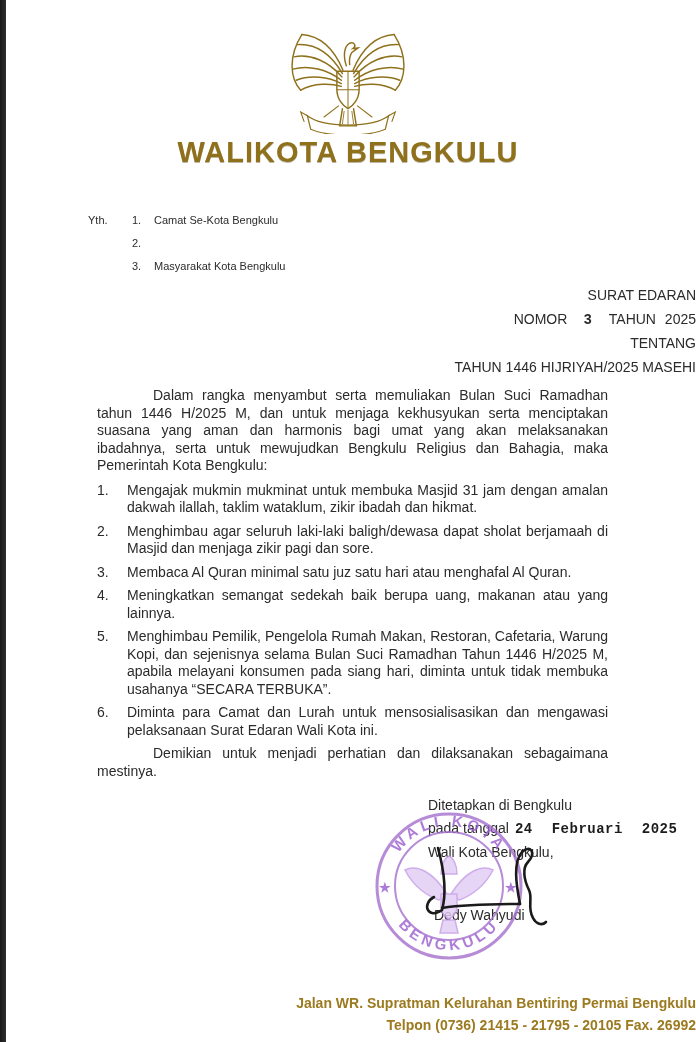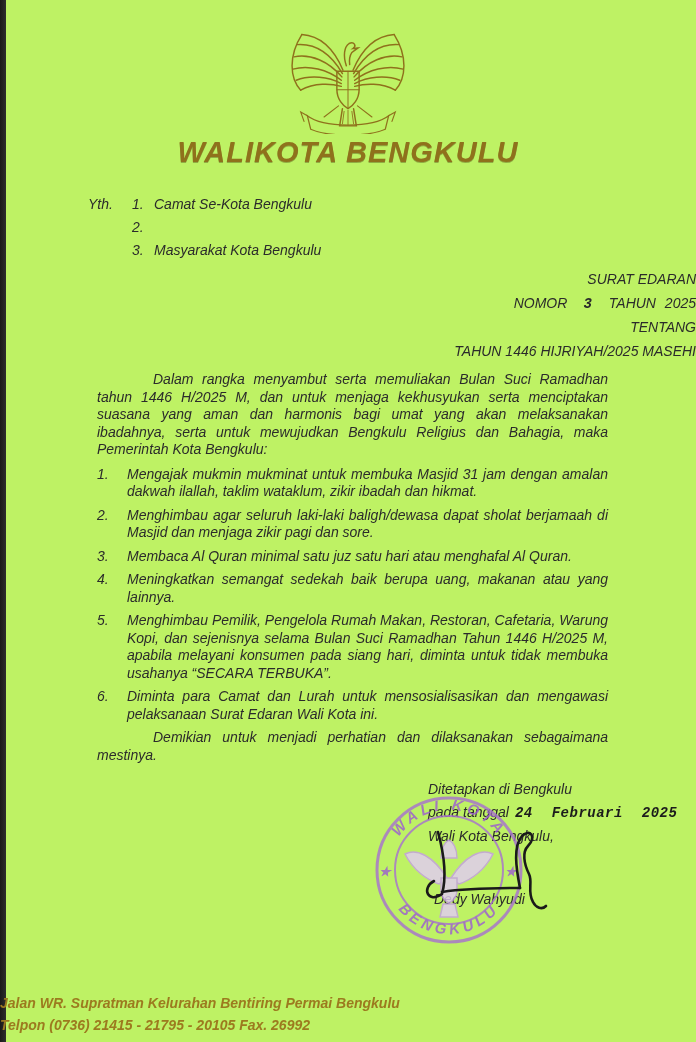--- a/index.html
+++ b/index.html
@@ -7,41 +7,40 @@
     --gold-footer:#9c7a1f;
     --stamp:#a873cf;
     --stamp-light:#e2ccf4;
     --ink:#2b2b2b;
   }
   *{margin:0;padding:0;box-sizing:border-box;}
   html,body{background:#e8e8e8;}
   .page{
     position:relative;
     width:696px;height:1042px;
-    background:#bef264;
+    background:#ffffff;
     overflow:hidden;
     font-family:"Liberation Sans", sans-serif;
     color:var(--ink);
-    font-style:italic;
   }
   .scan-edge{
     position:absolute;left:0;top:0;bottom:0;width:6px;
     background:linear-gradient(to right,#191919,#2e2e2e);
   }
   
   .letterhead{padding-top:22px;text-align:center;}
   .letterhead svg{display:block;margin:0 auto;}
   .letterhead-title{
     margin-top:2px;
     font-size:29px;font-weight:bold;letter-spacing:1px;
     color:var(--gold);
     text-shadow:0 1px 0 rgba(60,45,5,.35);
   }
   
-  .recipients{margin:24px 0 0 88px;font-size:14px;line-height:23px;}
+  .recipients{margin:40px 0 0 88px;font-size:11px;line-height:23px;}
   .recip-row{display:flex;}
   .recip-salutation{width:44px;flex:none;}
   .recip-num{width:22px;flex:none;}
   
   .title-block{margin-top:6px;text-align:right;font-size:14px;line-height:23.5px;}
   .nomor-value{
     font-family:"Liberation Mono", monospace;font-weight:bold;
     margin:0 16px;letter-spacing:1px;
   }
   .nomor-year{word-spacing:5px;}
@@ -61,21 +60,21 @@
   }
   .signer-name{margin-top:40px;padding-left:6px;}
   .stamp-svg{position:absolute;left:-57px;top:14px;pointer-events:none;}
   .stamp-stroke{fill:none;stroke:var(--stamp);}
   .stamp-text{fill:#9c5fd0;font-family:"Liberation Sans", sans-serif;font-weight:bold;}
   .stamp-emblem{fill:var(--stamp-light);stroke:#c59ce6;stroke-width:1.5;}
   .sig-svg{position:absolute;left:-12px;top:46px;pointer-events:none;}
   .sig-stroke{fill:none;stroke:#1a1a1a;stroke-width:2.6;stroke-linecap:round;}
   
   .footer{
-    position:absolute;left:0;right:0;top:992px;text-align:left;
+    position:absolute;left:0;right:0;top:992px;text-align:right;
     font-size:14px;font-weight:bold;line-height:22px;color:var(--gold-footer);
   }
   .gold-line{fill:none;stroke:var(--gold);stroke-linecap:round;}
 </style>
 </head>
 <body>
 
 <div class="page">
   <div class="scan-edge"></div>
 

